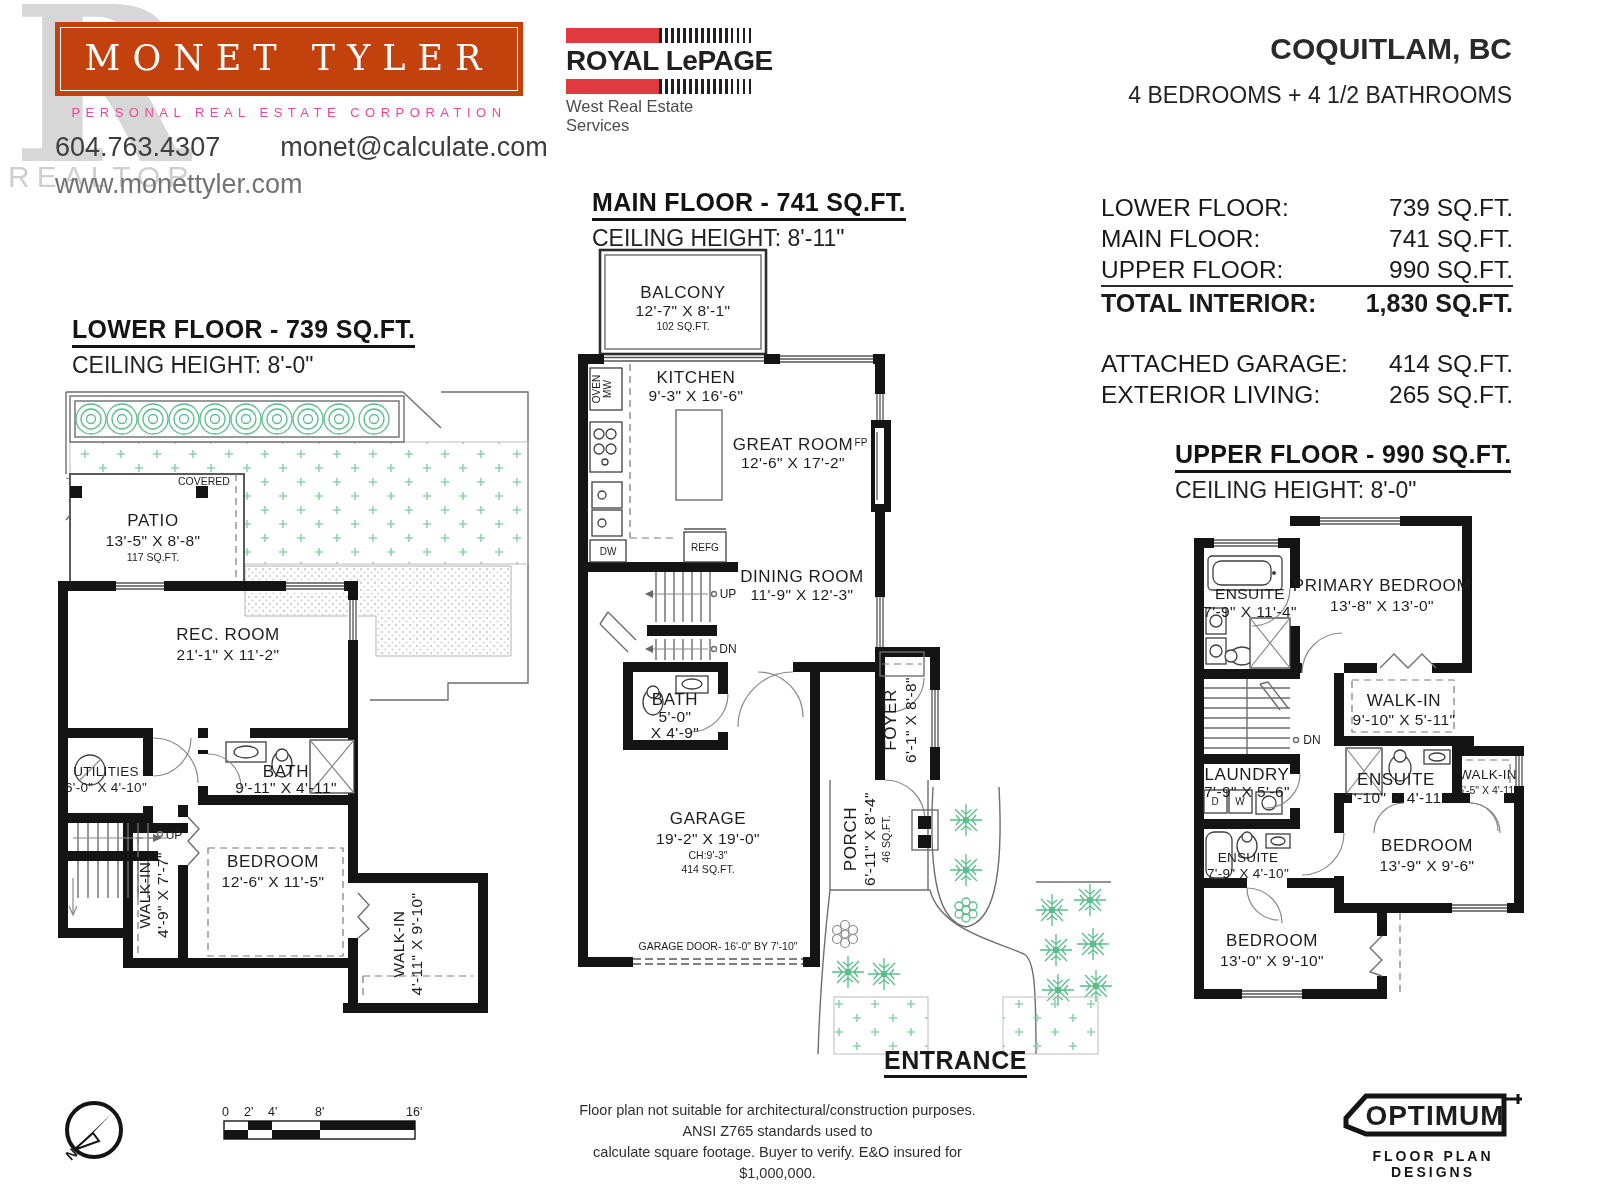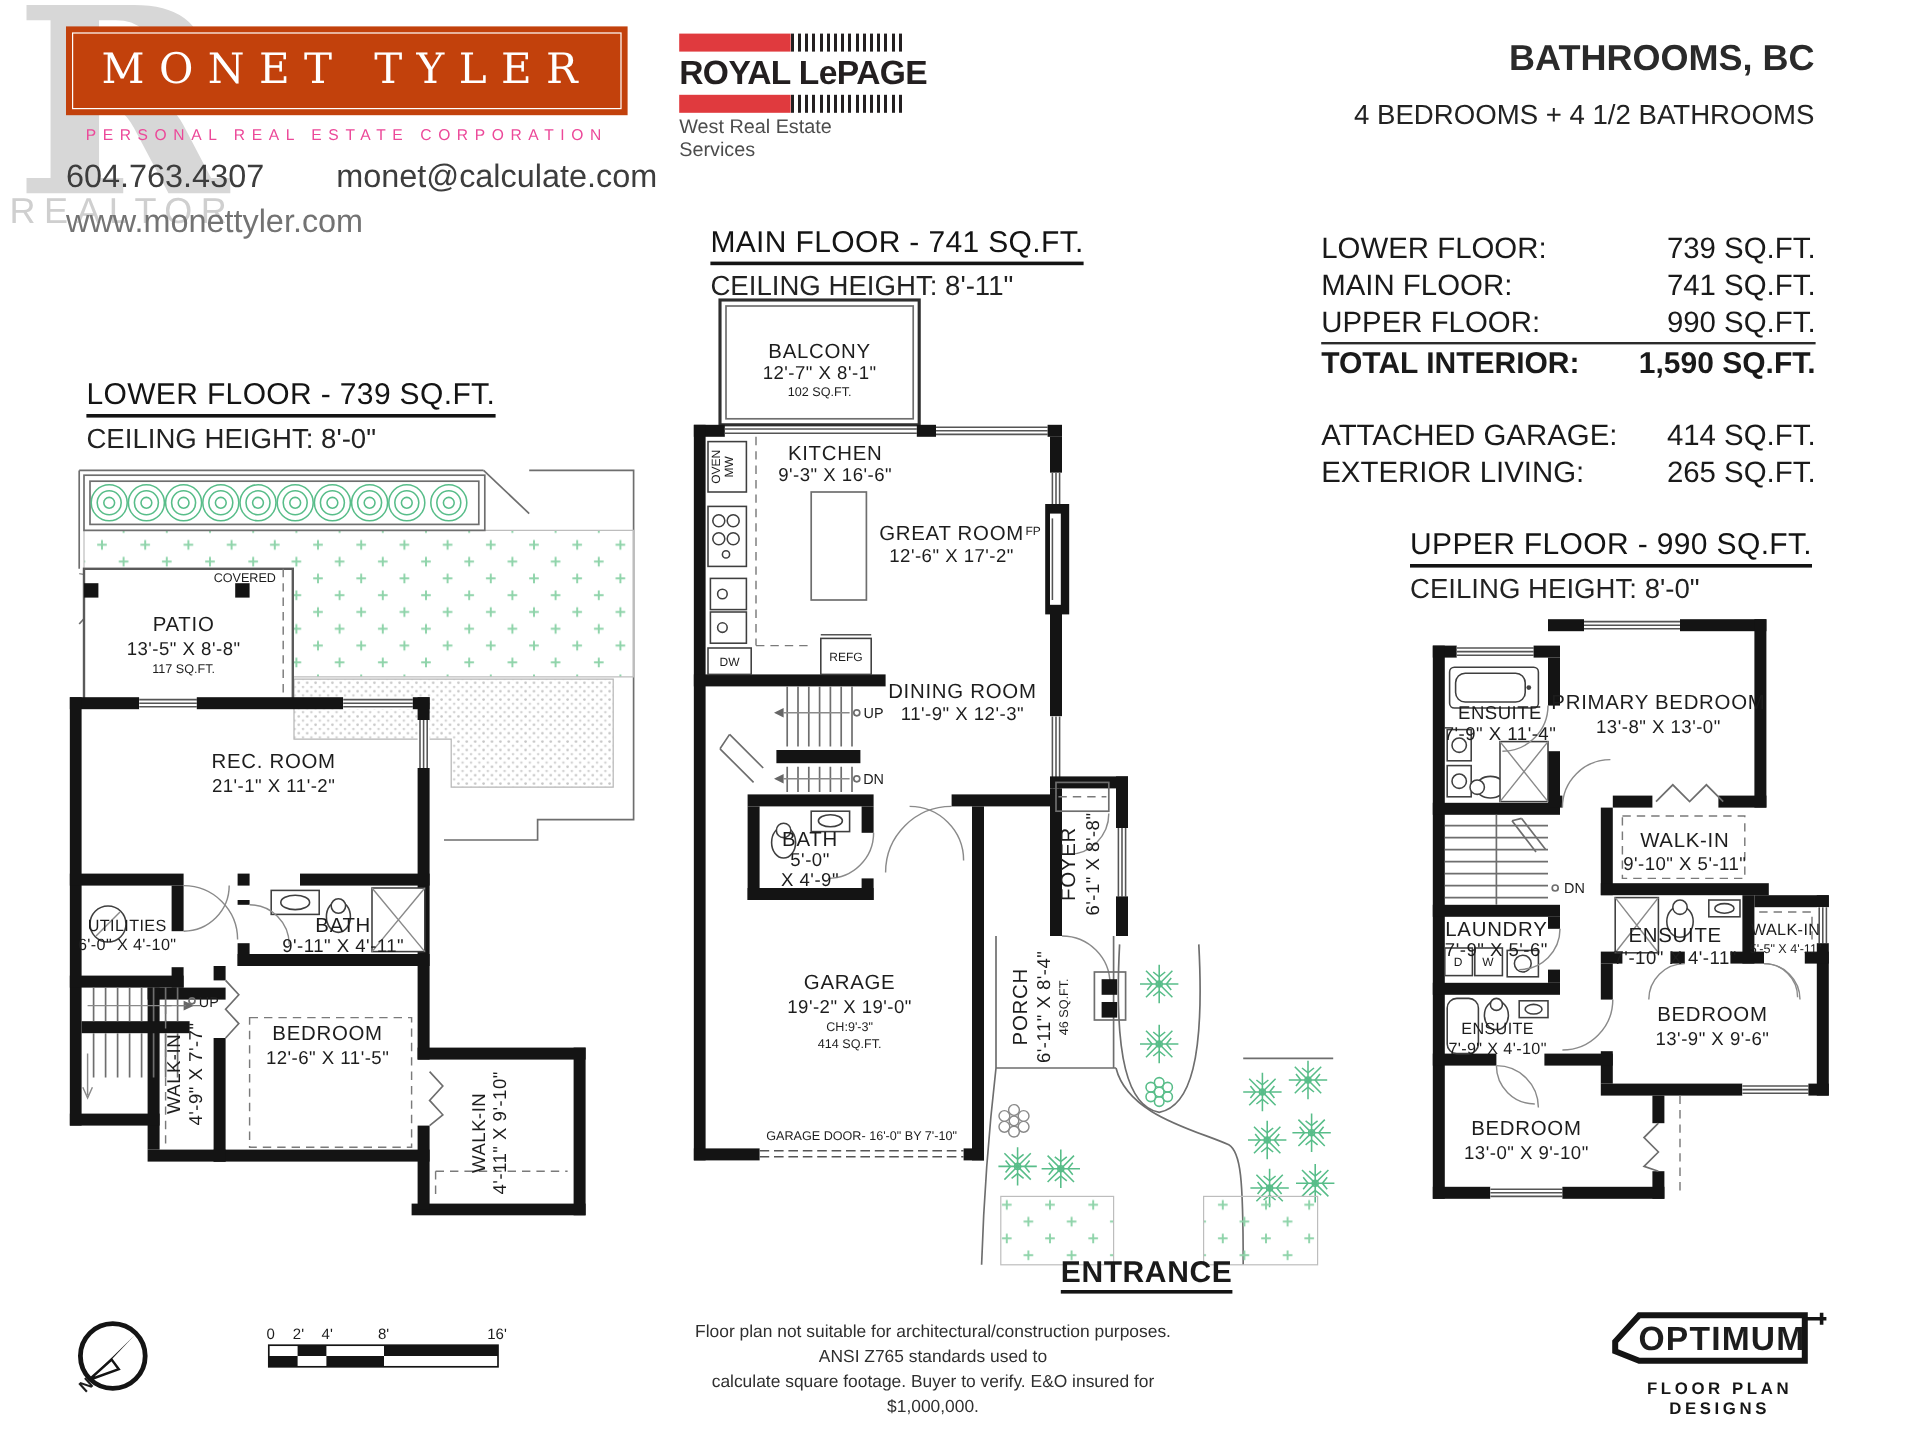--- a/index.html
+++ b/index.html
@@ -28,21 +28,21 @@
   .hdr-address{font-size:43px;font-weight:bold;letter-spacing:.5px;color:#141414;white-space:nowrap;}
   .hdr-city{font-size:30px;font-weight:bold;color:#2a2a2a;margin-top:2px;}
   .hdr-beds{font-size:23px;color:#222;margin-top:16px;font-weight:normal;}
   
   .sum{width:412px;font-size:24.5px;}
   .sum-row{display:flex;justify-content:space-between;line-height:31px;}
   .sum-rule{border-bottom:2.5px solid #2b2b2b;}
   .sum-total{font-weight:bold;font-size:25px;line-height:33px;}
   .sum-gap{height:28px;}
   
-  .ftitle{font-size:25px;font-weight:normal;color:#141414;display:inline-block;border-bottom:3px solid #141414;padding-bottom:1px;letter-spacing:.3px;white-space:nowrap;}
+  .ftitle{font-size:25px;font-weight:bold;color:#141414;display:inline-block;border-bottom:3px solid #141414;padding-bottom:1px;letter-spacing:.3px;white-space:nowrap;}
   .fceil{font-size:23px;color:#222;margin-top:4px;white-space:nowrap;}
   .entrance{font-size:25px;font-weight:bold;border-bottom:3.5px solid #141414;display:inline-block;letter-spacing:.5px;z-index:3;}
   .disc{font-size:14.5px;color:#2f2f2f;text-align:center;line-height:21px;}
   
   svg text{font-family:"Liberation Sans",sans-serif;fill:#1d1d1d;}
   .w{fill:#141414;}
   .tl{stroke:#6e6e6e;stroke-width:1.4;fill:none;}
   .tw{stroke:#2e2e2e;stroke-width:2.6;fill:none;}
   .wl{stroke:#555;stroke-width:1.3;fill:none;}
   .dl{stroke:#7a7a7a;stroke-width:1.2;stroke-dasharray:7 5;fill:none;}
@@ -87,40 +87,40 @@
       </div>
     <div class="rlp-name">ROYAL LePAGE</div>
     <div class="rlp-bar">
         <div class="rlp-red"></div>
         <div class="rlp-stripes"></div>
       </div>
     <div class="rlp-tag">West Real Estate Services</div>
   </div>
 
   <div class="abs hdr" style="left:900px;top:30px;width:612px;">
-    <div class="hdr-city">BATHROOMS, BC</div>
+    <div class="hdr-city">COQUITLAM, BC</div>
     <div class="hdr-beds">4 BEDROOMS + 4 1/2 BATHROOMS</div>
   </div>
 
   <div class="abs sum" style="left:1101px;top:192px;">
     <div class="sum-row">
         <span>LOWER FLOOR:</span>
         <span>739 SQ.FT.</span>
       </div>
     <div class="sum-row">
         <span>MAIN FLOOR:</span>
         <span>741 SQ.FT.</span>
       </div>
     <div class="sum-row sum-rule">
         <span>UPPER FLOOR:</span>
         <span>990 SQ.FT.</span>
       </div>
     <div class="sum-row sum-total">
         <span>TOTAL INTERIOR:</span>
-        <span>1,590 SQ.FT.</span>
+        <span>1,830 SQ.FT.</span>
       </div>
     <div class="sum-gap"></div>
     <div class="sum-row">
         <span>ATTACHED GARAGE:</span>
         <span>414 SQ.FT.</span>
       </div>
     <div class="sum-row">
         <span>EXTERIOR LIVING:</span>
         <span>265 SQ.FT.</span>
       </div>

